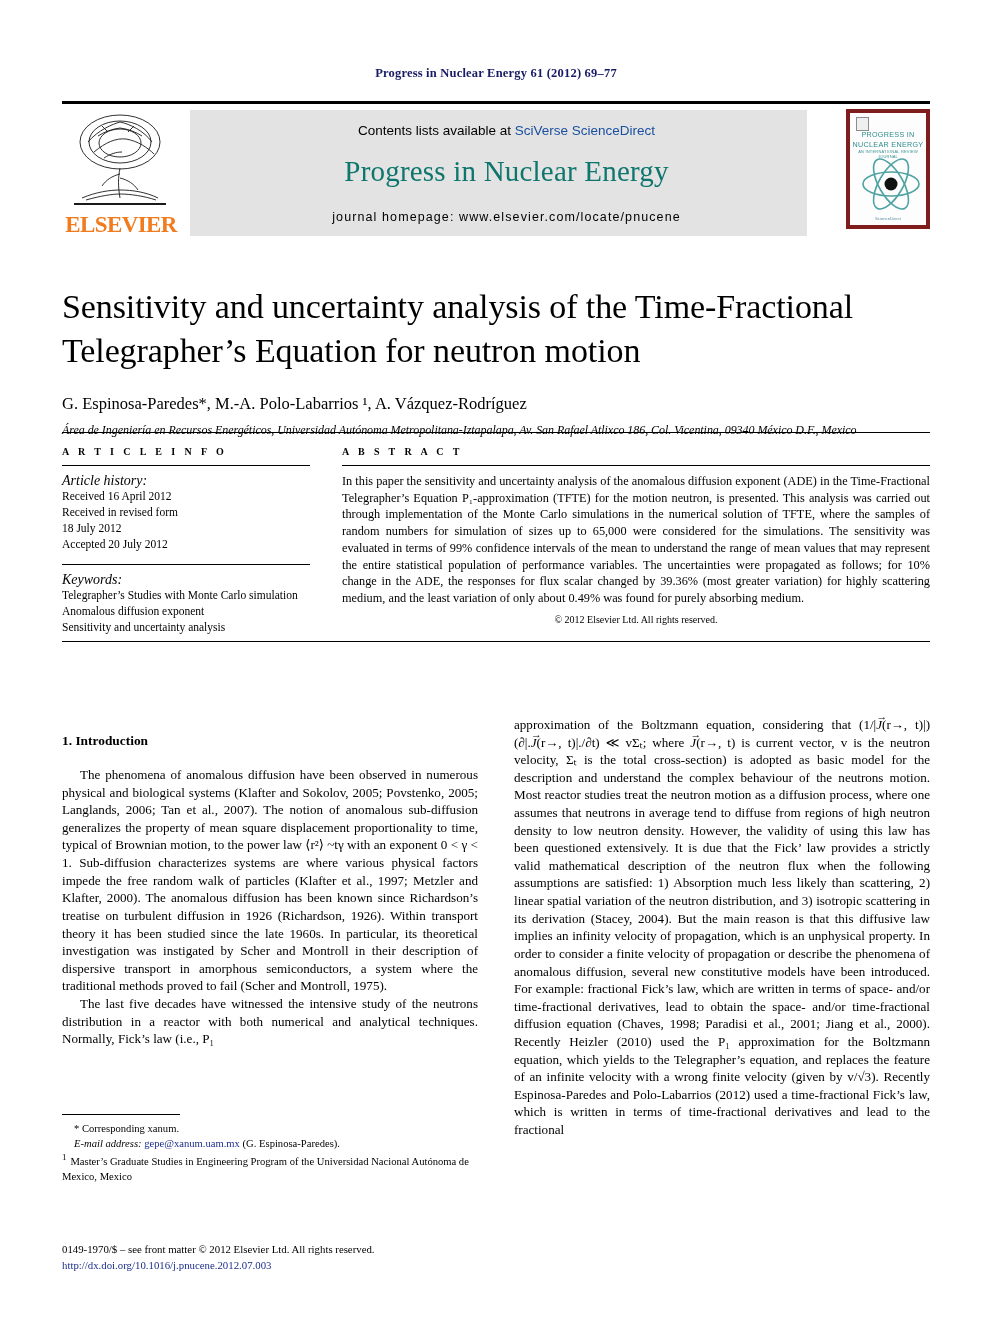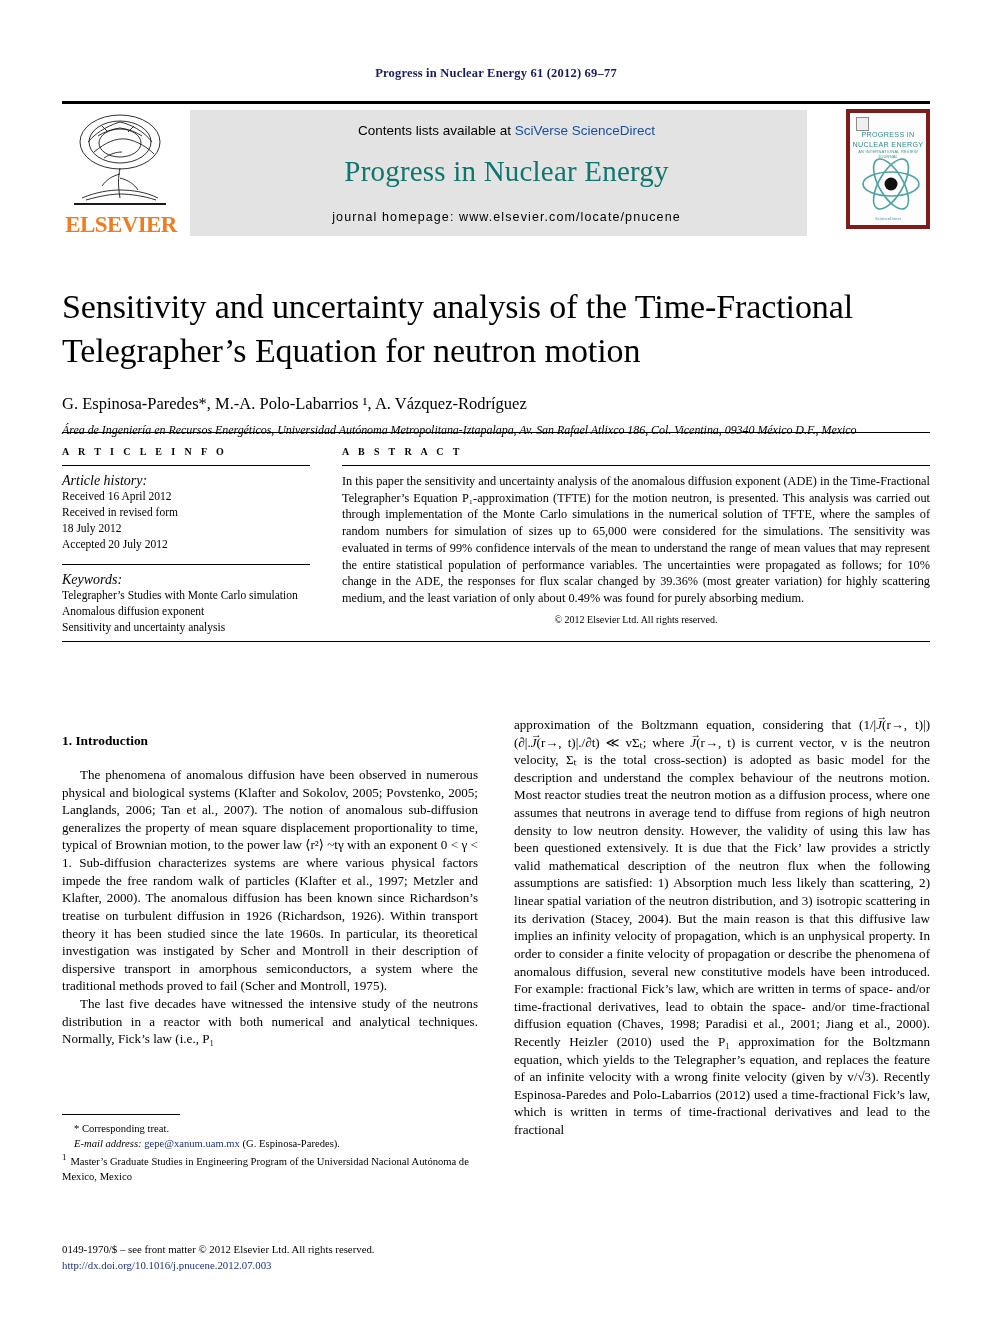--- a/index.html
+++ b/index.html
@@ -444,21 +444,21 @@
       <span>The last five decades have witnessed the intensive study of the neutrons distribution in a reactor with both numerical and analytical techniques. Normally, Fick’s law (i.e., P₁</span>
     </p>
   </div>
 
   <div class="col col-right">
     <p class="noindent"><span>approximation of the Boltzmann equation, considering that (1/|</span><span class="vecJ">J</span><span>(r→, t)|)(∂|.</span><span class="vecJ">J</span><span>(r→, t)|./∂t) ≪ vΣₜ; where </span><span class="vecJ">J</span><span>(r→, t) is current vector, v is the neutron velocity, Σₜ is the total cross-section) is adopted as basic model for the description and understand the complex behaviour of the neutrons motion. Most reactor studies treat the neutron motion as a diffusion process, where one assumes that neutrons in average tend to diffuse from regions of high neutron density to low neutron density. However, the validity of using this law has been questioned extensively. It is due that the Fick’ law provides a strictly valid mathematical description of the neutron flux when the following assumptions are satisfied: 1) Absorption much less likely than scattering, 2) linear spatial variation of the neutron distribution, and 3) isotropic scattering in its derivation (Stacey, 2004). But the main reason is that this diffusive law implies an infinity velocity of propagation, which is an unphysical property. In order to consider a finite velocity of propagation or describe the phenomena of anomalous diffusion, several new constitutive models have been introduced. For example: fractional Fick’s law, which are written in terms of space- and/or time-fractional derivatives, lead to obtain the space- and/or time-fractional diffusion equation (Chaves, 1998; Paradisi et al., 2001; Jiang et al., 2000). Recently Heizler (2010) used the P₁ approximation for the Boltzmann equation, which yields to the Telegrapher’s equation, and replaces the feature of an infinite velocity with a wrong finite velocity (given by v/√3). Recently Espinosa-Paredes and Polo-Labarrios (2012) used a time-fractional Fick’s law, which is written in terms of time-fractional derivatives and lead to the fractional</span></p>
   </div>
 
   <div class="footnotes">
     <div class="fn-rule"></div>
-    <p class="fn-line fn-indent">* Corresponding treat.</p>
+    <p class="fn-line fn-indent">* Corresponding xanum.</p>
     <p class="fn-line fn-indent">
       <span class="fn-email">E-mail address:</span>
       <span class="ref">gepe@xanum.uam.mx</span>
       <span>(G. Espinosa-Paredes).</span>
     </p>
     <p class="fn-line">
       <sup class="mark">1</sup><span>Master’s Graduate Studies in Engineering Program of the Universidad Nacional Autónoma de Mexico, Mexico</span>
     </p>
   </div>
 

